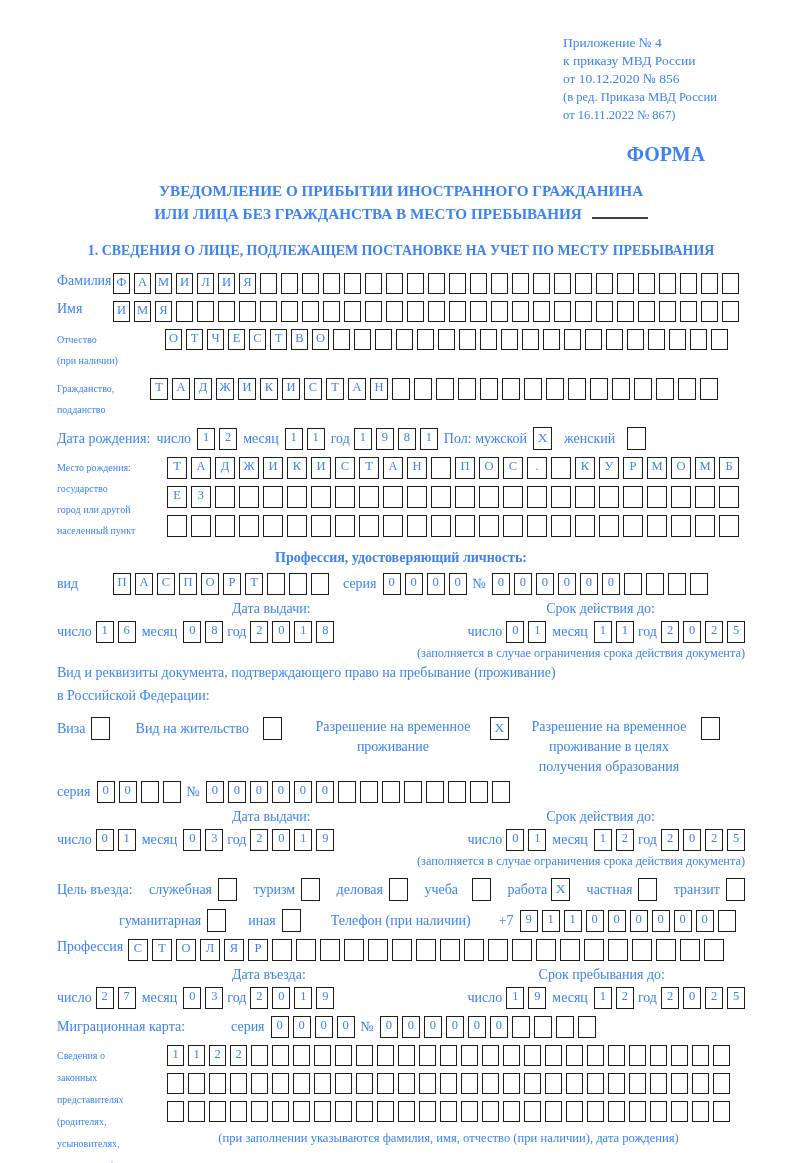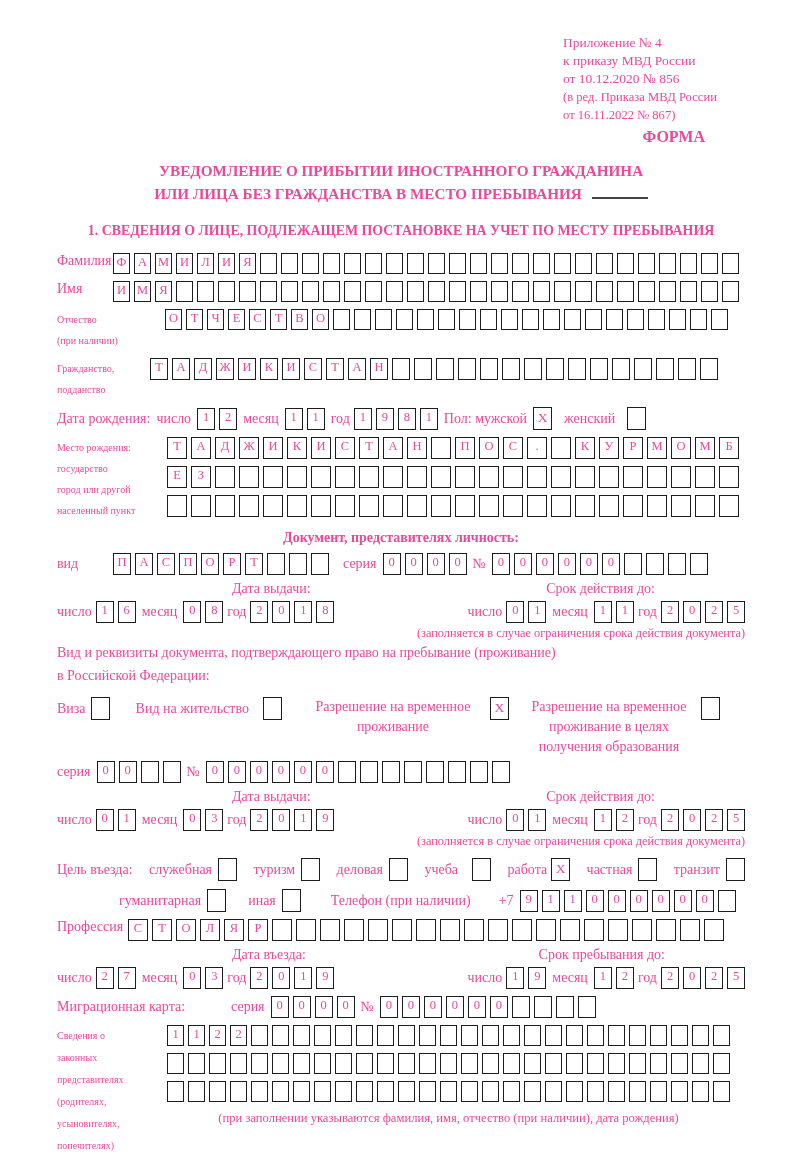--- a/index.html
+++ b/index.html
@@ -1,20 +1,20 @@
 <!DOCTYPE html>
 <html><head>
 <meta charset="utf-8">
 <style>
   html,body{margin:0;padding:0;background:#ffffff;}
   .page{width:800px;height:1163px;box-sizing:border-box;padding:34px 55px 8px 57px;
-        font-family:"Liberation Serif","DejaVu Serif",serif;color:#ec4899;background:#fff;overflow:hidden;}
+        font-family:"Liberation Serif","DejaVu Serif",serif;color:#3b82f6;background:#fff;overflow:hidden;}
   .hdr{margin-left:506px;font-size:13.5px;line-height:18px;}
   .hdr .amend{font-size:12.6px;}
-  .forma{text-align:right;padding-right:40px;font-weight:bold;font-size:16px;margin-top:4px;}
+  .forma{text-align:right;padding-right:40px;font-weight:bold;font-size:20px;margin-top:19px;}
   .title{text-align:center;font-weight:bold;font-size:15.2px;line-height:23px;margin-top:13px;}
   .blank{display:inline-block;width:56px;border-bottom:2px solid #444;height:3px;margin-left:10px;}
   .sect{font-weight:bold;font-size:13.9px;text-align:center;margin-top:18px;white-space:nowrap;}
   .row{display:flex;align-items:flex-start;margin-top:7px;font-size:14px;}
   .inline{display:flex;align-items:center;font-size:14px;margin-top:7px;}
   .lbl{flex:none;}
   .lblcol{flex:none;line-height:21px;font-size:10px;}
   .boxes{display:flex;gap:4px;flex:none;}
   .box{box-sizing:border-box;flex:none;width:17px;height:21px;border:1.8px solid #1d1d1d;
        text-align:center;font-size:12.5px;line-height:17.5px;background:#fff;}
@@ -308,21 +308,21 @@
           <span class="box"></span>
           <span class="box"></span>
           <span class="box"></span>
           <span class="box"></span>
           <span class="box"></span>
           <span class="box"></span>
         </span>
     </span>
   </div>
 
-  <div class="subhead">Документ, представителях личность:</div>
+  <div class="subhead">Профессия, удостоверяющий личность:</div>
 
   <div class="inline">
     <span style="width:56px;">вид</span>
     <span class="boxes w18 gap6">
         <span class="box">П</span>
         <span class="box">А</span>
         <span class="box">С</span>
         <span class="box">П</span>
         <span class="box">О</span>
         <span class="box">Р</span>

